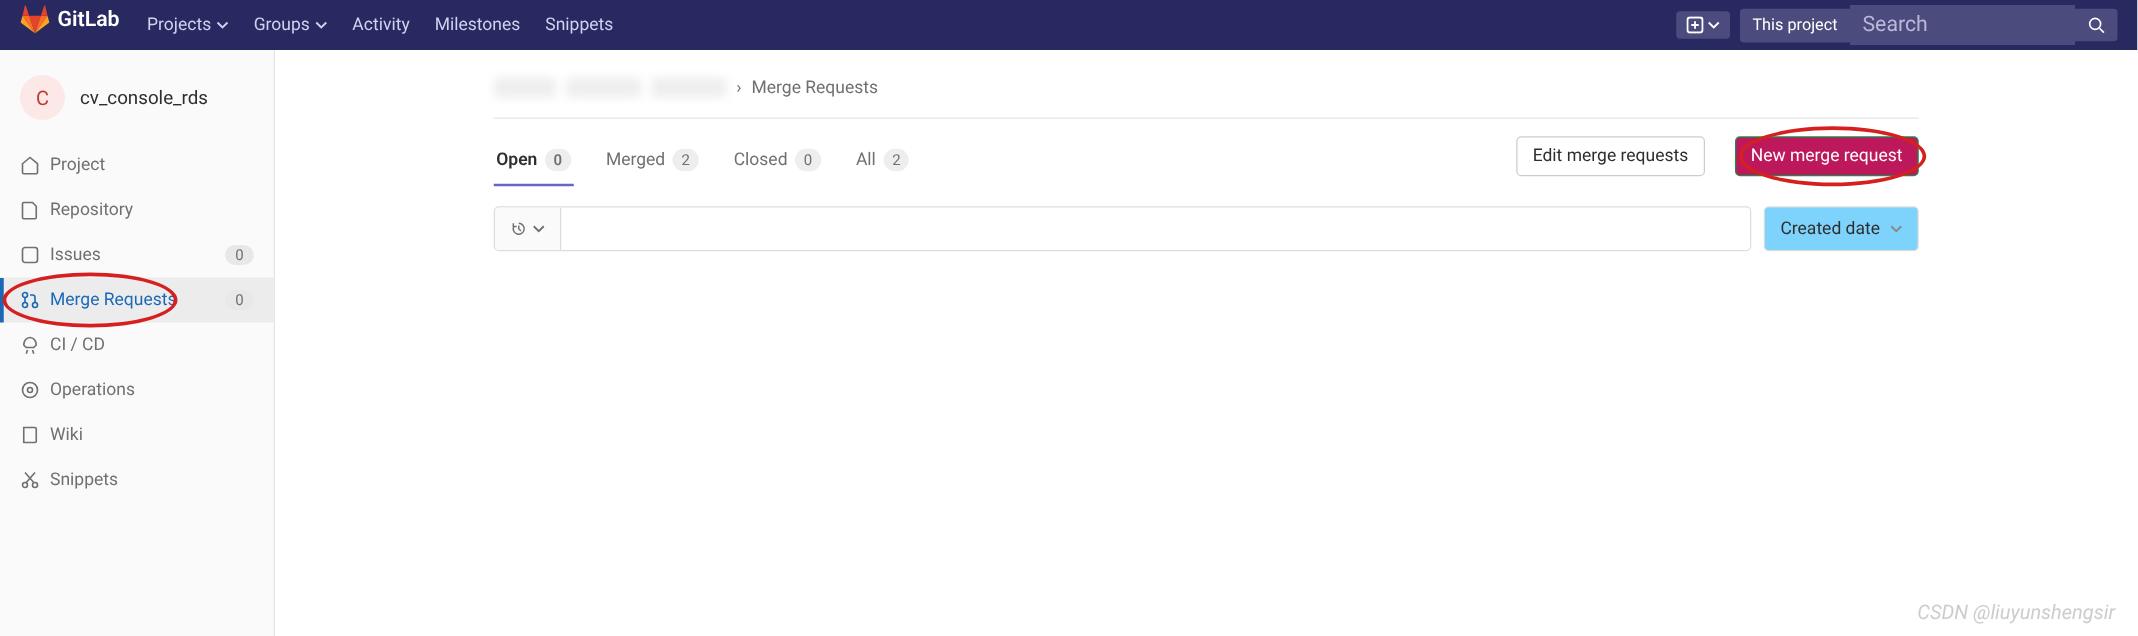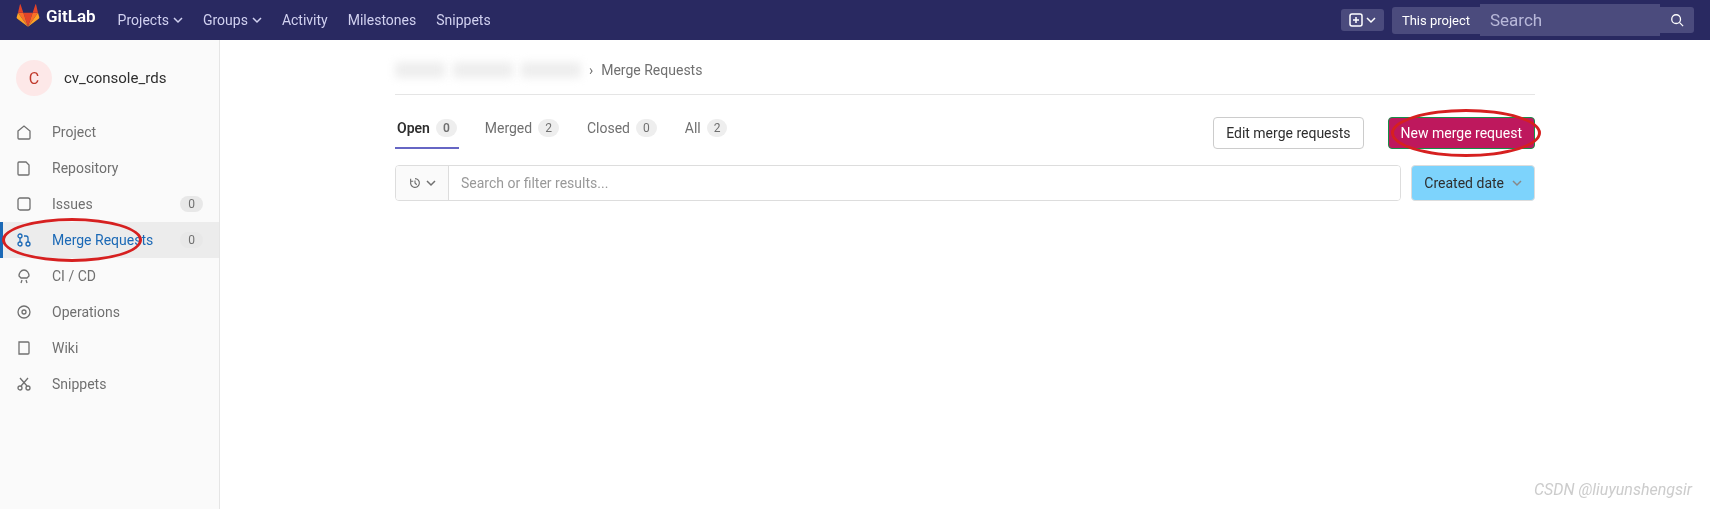--- a/index.html
+++ b/index.html
@@ -15,29 +15,29 @@
 .scope-btn{background:#4b4b7d;border:none;color:#fff;padding:6px 10px;border-radius:3px 0 0 3px;font-size:13px;cursor:pointer}
 .search-box{display:flex;align-items:center}
 .search-input{background:#4b4b7d;border:none;color:#fff;padding:6px 10px;width:180px;font-size:17px;outline:none}
 .search-input::placeholder{color:#b8b8d9}
 .search-btn{background:#4b4b7d;border:none;color:#fff;padding:6px 10px;border-radius:0 3px 3px 0;cursor:pointer}
 .layout{display:flex;height:calc(100vh - 40px)}
 .sidebar{width:220px;background:#fafafa;border-right:1px solid #e5e5e5;padding-top:10px}
 .proj-header{display:flex;align-items:center;gap:12px;padding:10px 16px;margin-bottom:8px}
 .proj-avatar{width:36px;height:36px;border-radius:50%;background:#fde8e8;display:flex;align-items:center;justify-content:center;color:#c0392b;font-size:16px}
 .proj-name{font-size:15px;color:#2e2e2e}
-.side-item{display:flex;align-items:center;gap:20px;padding:10px 16px;color:#707070;cursor:pointer;position:relative}
+.side-item{display:flex;align-items:center;gap:8px;padding:10px 16px;color:#707070;cursor:pointer;position:relative}
 .side-item.active{background:#ececec;color:#1b69b6;box-shadow:inset 3px 0 0 #1b69b6}
 .side-icon{width:16px;height:16px;flex-shrink:0}
 .side-badge{margin-left:auto;background:#e8e8e8;color:#707070;border-radius:10px;padding:1px 8px;font-size:12px}
 .main{flex:1;overflow:auto}
 .content{max-width:1180px;margin:0 auto;padding:12px 20px}
 .breadcrumb{display:flex;align-items:center;gap:8px;padding:10px 0 16px;border-bottom:1px solid #e5e5e5;color:#707070;font-size:14px}
 .bc-blur{filter:blur(4px);background:#eee;border-radius:3px;display:inline-block}
-.toolbar{display:flex;align-items:flex-end;padding:14px 0 0}
+.toolbar{display:flex;align-items:flex-start;padding:14px 0 0}
 .tabs{display:flex;gap:24px}
 .tab{display:flex;align-items:center;gap:6px;padding:10px 2px;color:#707070;cursor:pointer;border-bottom:2px solid transparent}
 .tab.active{color:#2e2e2e;font-weight:600;border-bottom-color:#6666c4}
 .tab-badge{background:#eee;color:#707070;border-radius:10px;padding:0 7px;font-size:12px;line-height:18px}
 .actions{margin-left:auto;display:flex;gap:24px}
 .btn{border:1px solid #ccc;background:#fff;color:#2e2e2e;padding:7px 12px;border-radius:4px;font-size:14px;cursor:pointer}
 .btn-success{background:#be185d;border-color:#168f48;color:#fff}
 .filterbar{display:flex;gap:10px;margin-top:16px}
 .filter-main{flex:1;display:flex;border:1px solid #ddd;border-radius:4px;overflow:hidden}
 .history-btn{background:#fafafa;border:none;border-right:1px solid #ddd;padding:0 12px;display:flex;align-items:center;gap:4px;color:#707070;cursor:pointer}
@@ -211,21 +211,20 @@
       <div class="filterbar">
         <div class="filter-main">
           <button class="history-btn">
             <svg width="14" height="14" viewBox="0 0 16 16">
                 <path d="M8 3a5 5 0 11-4.5 2.8M3 3v3h3M8 5v3l2 2" fill="none" stroke="currentColor" stroke-width="1.3"></path>
               </svg>
             <svg class="chev" viewBox="0 0 10 10">
                 <path d="M1 3l4 4 4-4" stroke="currentColor" fill="none" stroke-width="1.5"></path>
               </svg>
           </button>
-          <input class="filter-input" placeholder="Search or filter results..." style="">
         </div>
         <button class="sort-btn">
           <span>Created date</span>
           <svg class="chev" viewBox="0 0 10 10">
               <path d="M1 3l4 4 4-4" stroke="#888" fill="none" stroke-width="1.5"></path>
             </svg>
         </button>
       </div>
     </div>
   </div>

